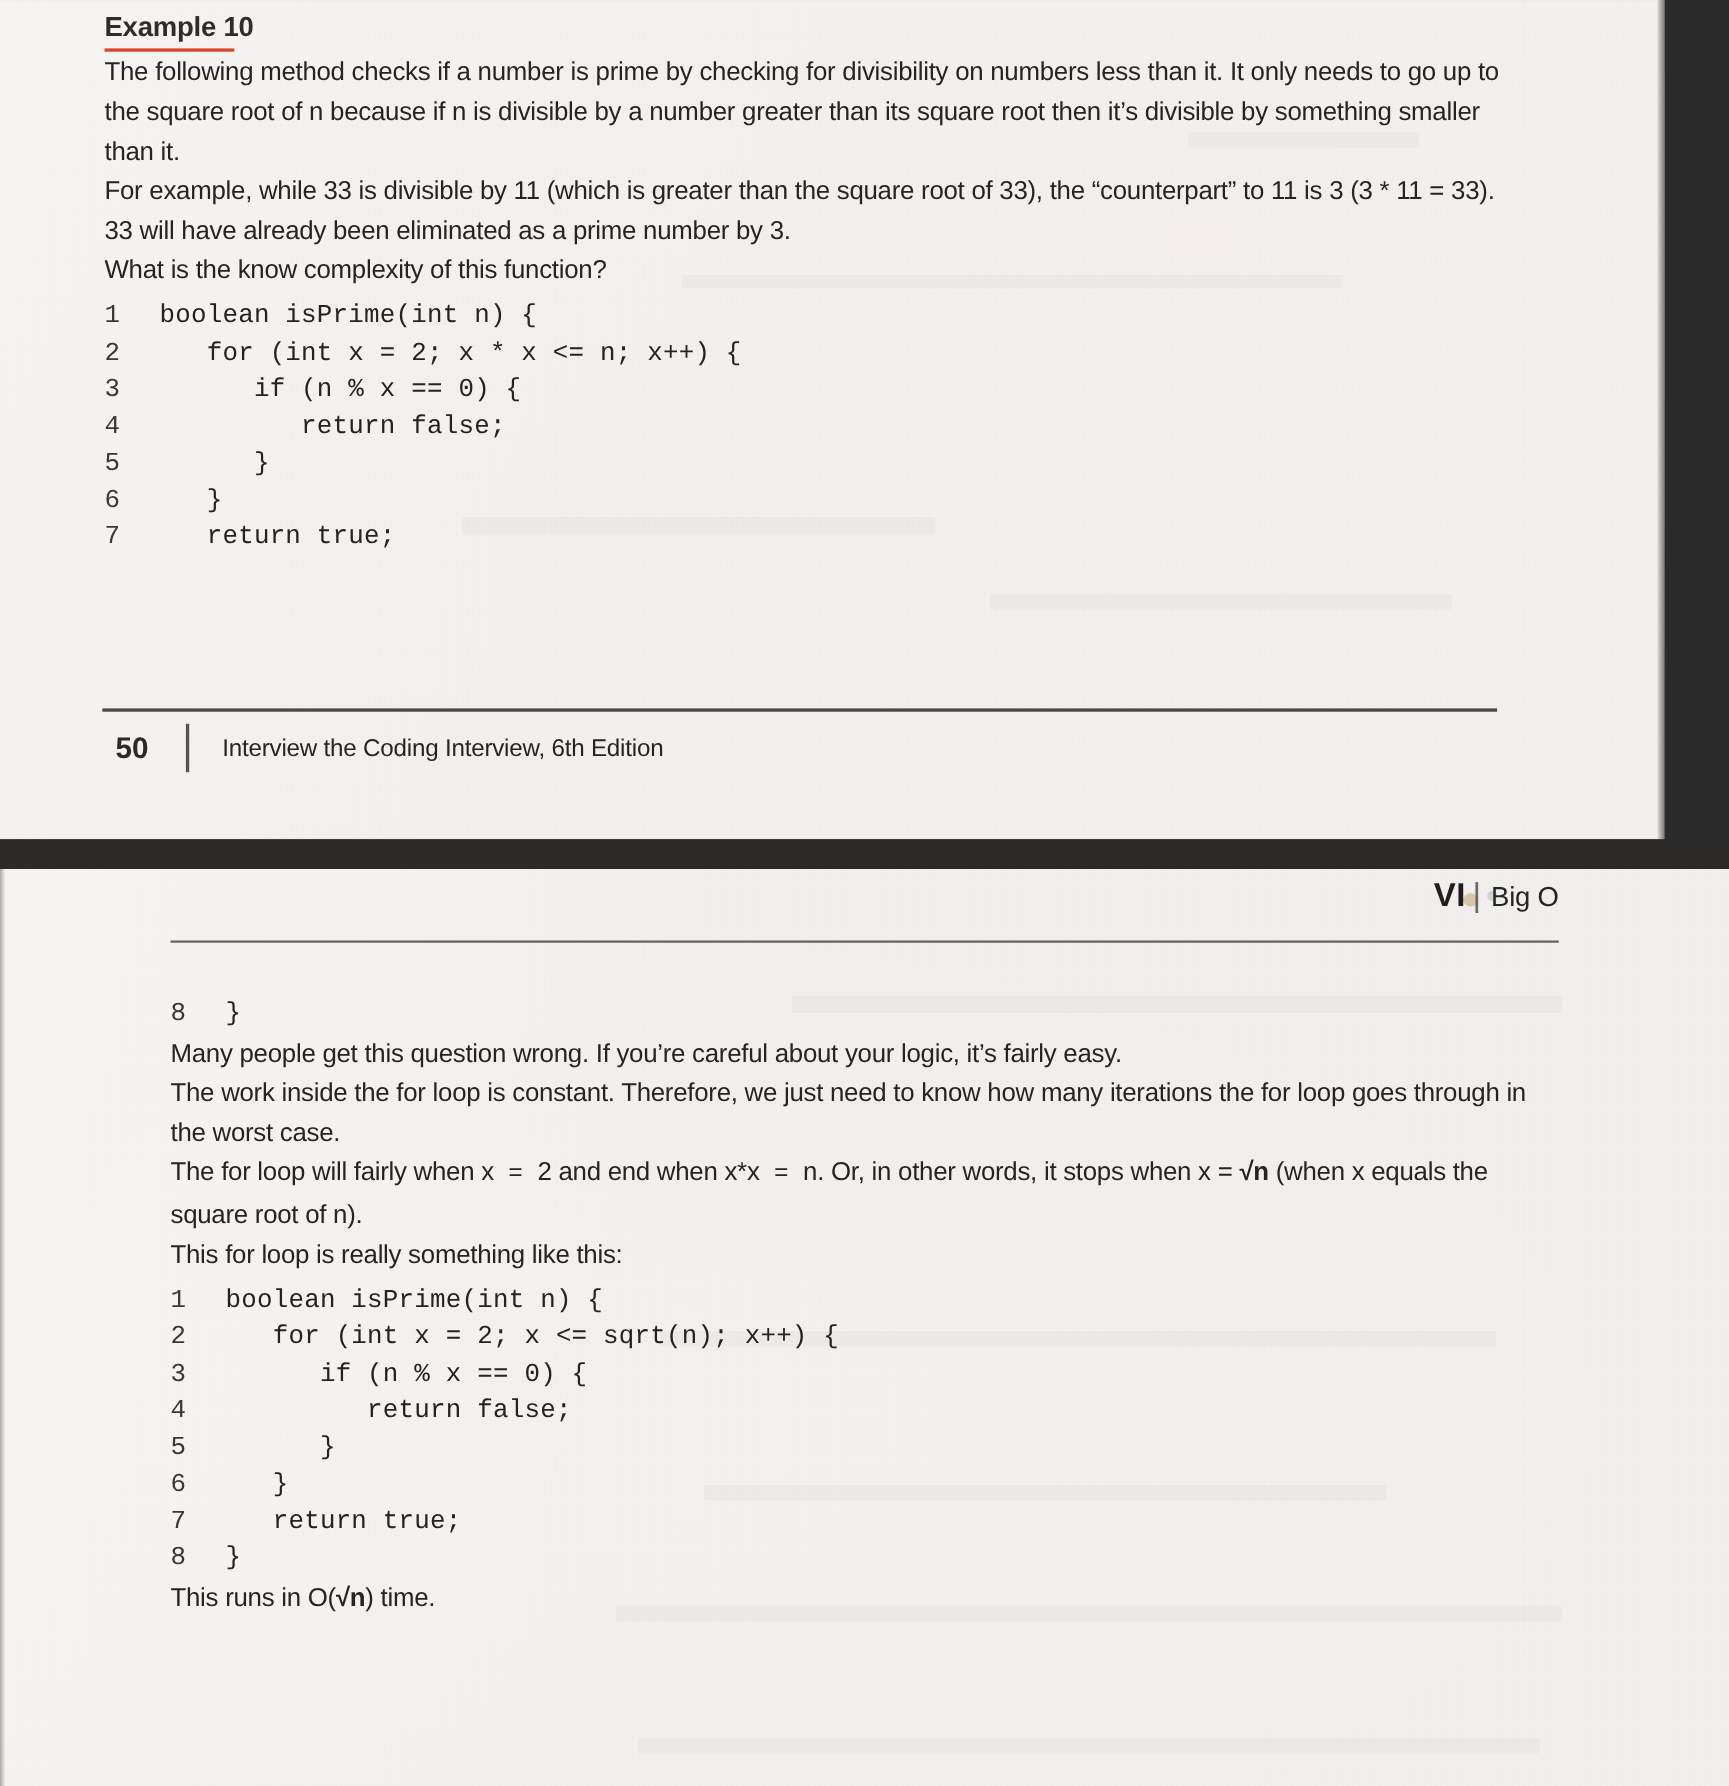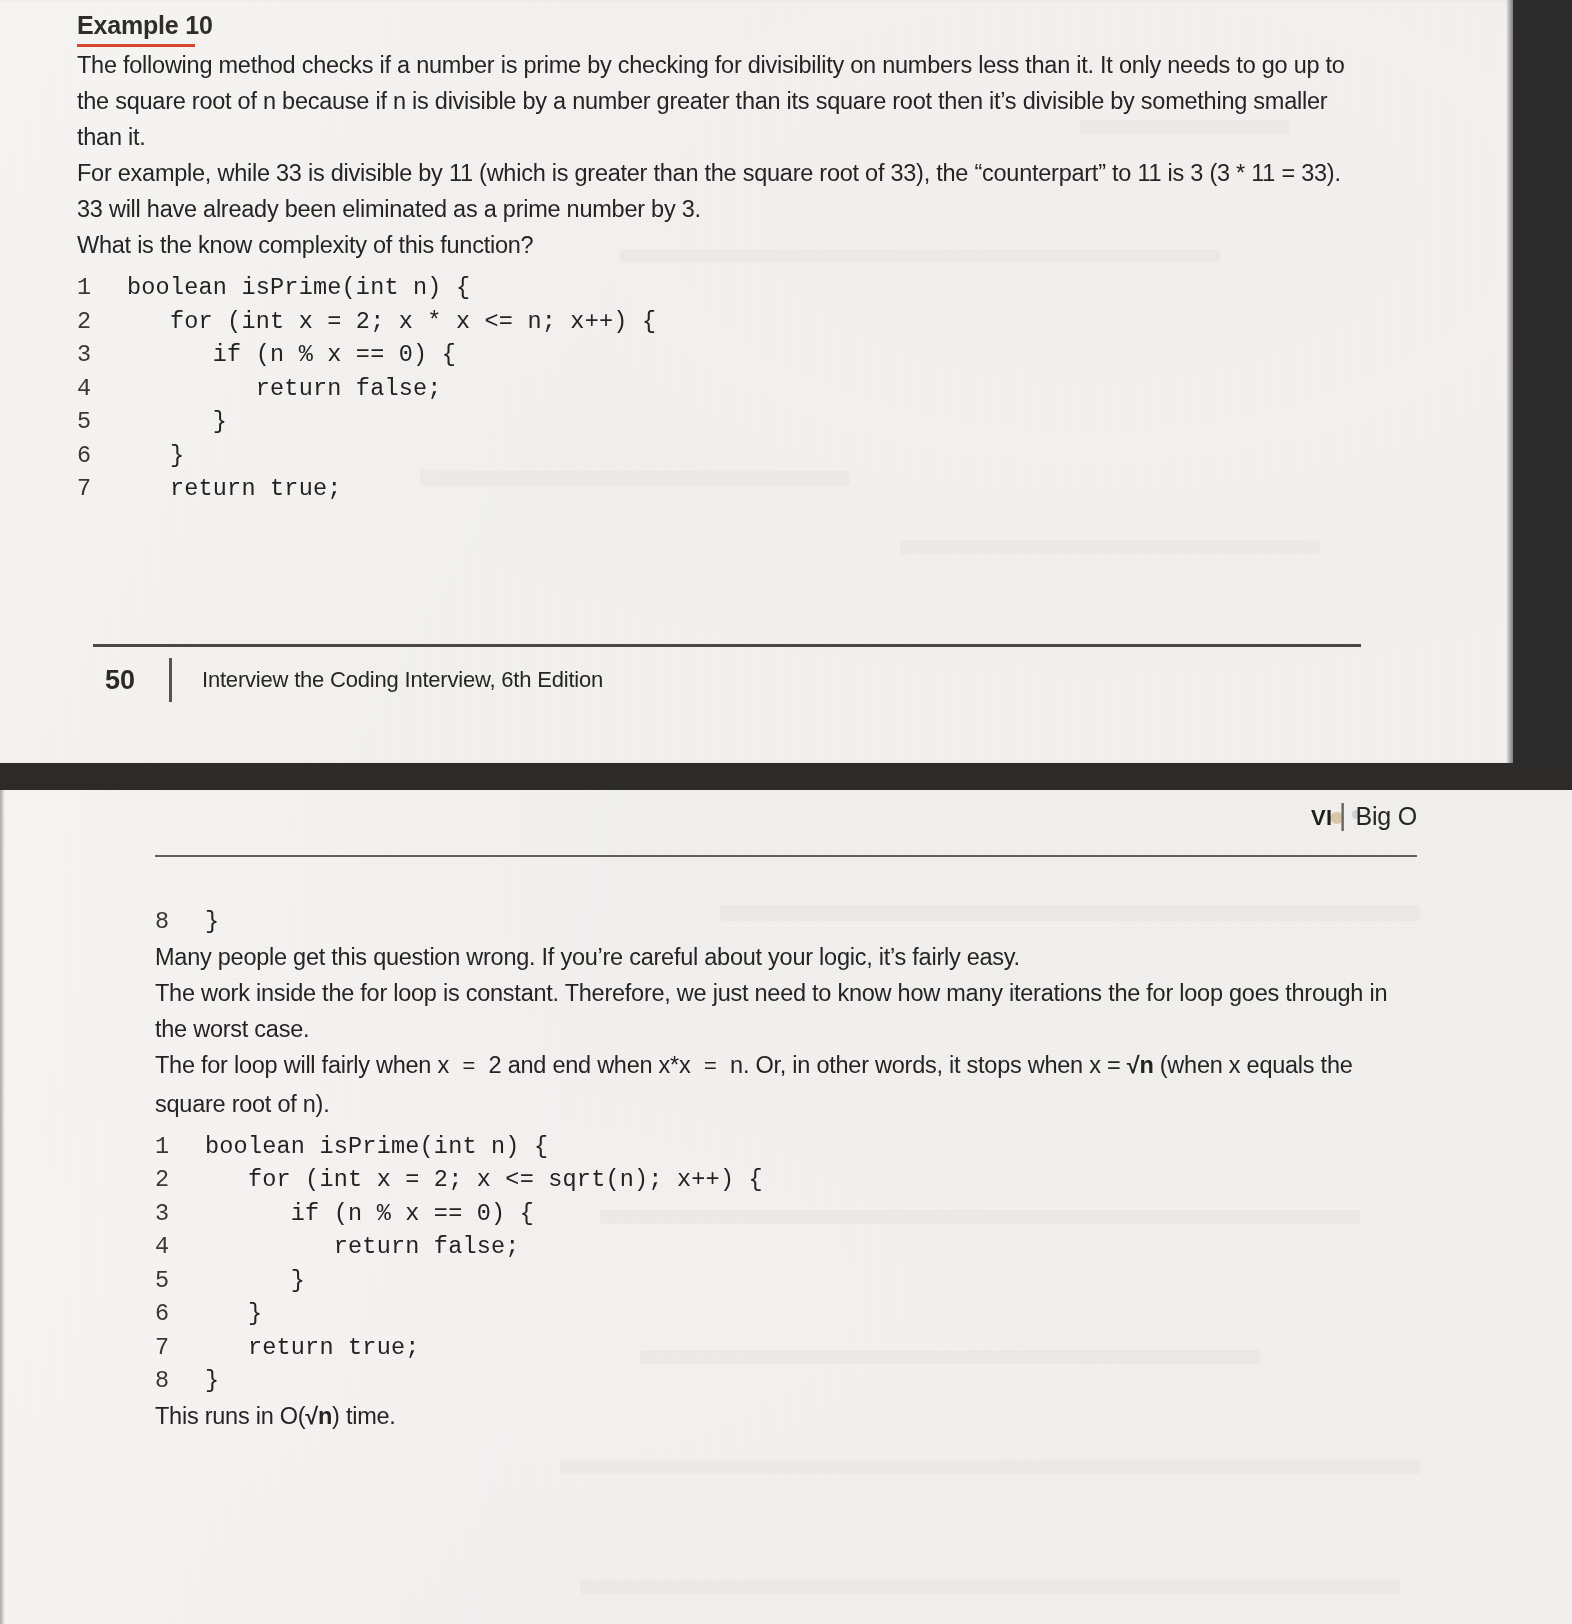--- a/index.html
+++ b/index.html
@@ -84,21 +84,21 @@
   .ghost {
     position: absolute;
     pointer-events: none;
     background: rgba(120,110,110,0.045);
     border-radius: 2px;
   }
 
   
   .content1 {
     position: absolute;
-    left: 77px;
+    left: 95px;
     top: 0;
     width: 1270px;
   }
   .content2 {
     position: absolute;
     left: 155px;
     top: 0;
     width: 1265px;
   }
 
@@ -198,21 +198,21 @@
     top: 8px;
     width: 1262px;
   }
   .header2-row {
     display: flex;
     justify-content: flex-end;
     align-items: baseline;
     height: 52px;
   }
   .chap-num {
-    font-size: 22px;
+    font-size: 30px;
     font-weight: bold;
     color: #1f1e1c;
     letter-spacing: 0.5px;
   }
   .chap-pipe {
     font-size: 30px;
     color: #6a6865;
     margin: 0 9px 0 6px;
     font-weight: 300;
   }
@@ -302,20 +302,21 @@
     <div class="content2" style="top:115px;">
 
       <div class="code"><span class="ln">8</span><span>}</span></div>
 
       <p class="body p-gap-sm">Many people get this question wrong. If you’re careful about your logic, it’s fairly easy.</p>
 
       <p class="body p-gap-md">The work inside the for loop is constant. Therefore, we just need to know how many iterations the for loop goes through in the worst case.</p>
 
       <p class="body p-gap-md"><span>The for loop will fairly when x</span><span class="mono-inline"> = </span><span>2 and end when x*x</span><span class="mono-inline"> = </span><span>n. Or, in other words, it stops when x = </span><span class="rad">√n</span><span> (when x equals the square root of n).</span></p>
 
+      <p class="body p-gap-md">This for loop is really something like this:</p>
 
       <div class="codeblock">
         <div class="code"><span class="ln">1</span><span>boolean isPrime(int n) {</span></div>
         <div class="code"><span class="ln">2</span><span>   for (int x = 2; x &lt;= sqrt(n); x++) {</span></div>
         <div class="code"><span class="ln">3</span><span>      if (n % x == 0) {</span></div>
         <div class="code"><span class="ln">4</span><span>         return false;</span></div>
         <div class="code"><span class="ln">5</span><span>      }</span></div>
         <div class="code"><span class="ln">6</span><span>   }</span></div>
         <div class="code"><span class="ln">7</span><span>   return true;</span></div>
         <div class="code"><span class="ln">8</span><span>}</span></div>

